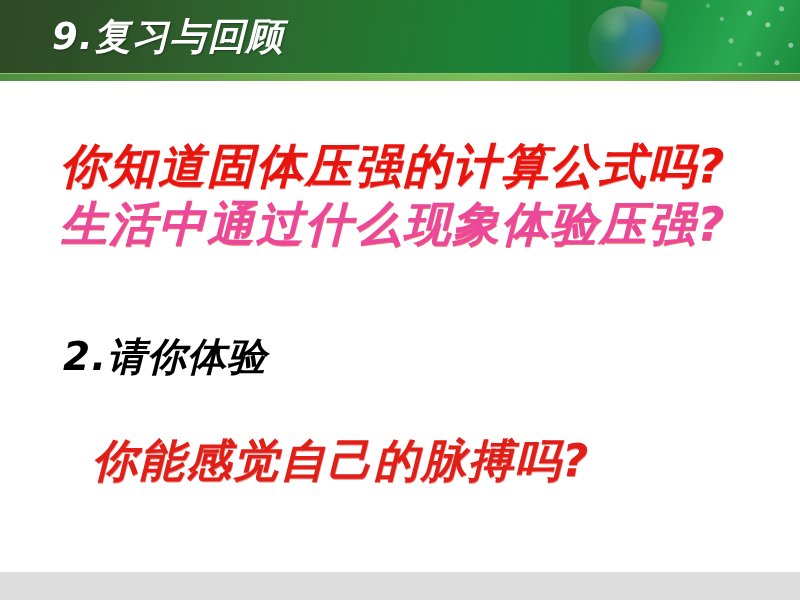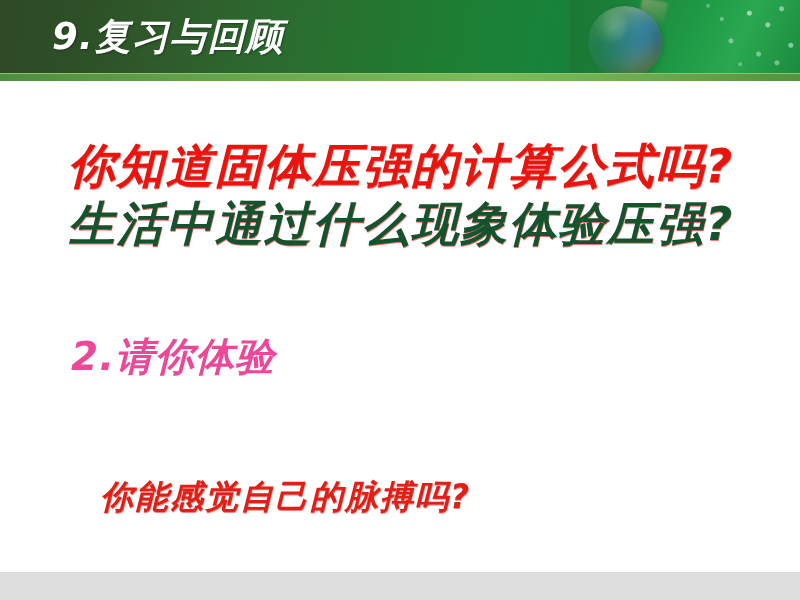--- a/index.html
+++ b/index.html
@@ -154,21 +154,21 @@
     font-weight: 700;
     font-style: italic;
     letter-spacing: 1px;
     white-space: nowrap;
     text-shadow: 1px 1px 2px rgba(0,0,0,0.35);
   }
 
   
   .body-area {
     position: absolute;
-    left: 8px;
+    left: 0;
     top: 80px;
     width: 640px;
     height: 492px;
     padding-left: 36px;
   }
 
   .line {
     position: absolute;
     white-space: nowrap;
     font-family: "DejaVu Sans", "Liberation Sans", sans-serif;
@@ -181,41 +181,40 @@
     top: 55px;
     font-size: 47px;
     color: #e8140e;
     letter-spacing: 2px;
     text-shadow: 0.5px 0.5px 0 rgba(232,20,14,0.6);
   }
   .q-line-2 {
     left: 60px;
     top: 113px;
     font-size: 47px;
-    color: #14532d;
+    color: #ec4899;
     letter-spacing: 2px;
     text-shadow: 0.5px 0.5px 0 rgba(232,20,14,0.6);
   }
 
   .section-2 {
     left: 63px;
     top: 250px;
     font-size: 39px;
-    color: #ec4899;
+    color: #000000;
     letter-spacing: 1px;
   }
 
   .q-line-3 {
     left: 92px;
     top: 351px;
-    font-size: 33px;
+    font-size: 45px;
     color: #e02018;
     letter-spacing: 2px;
     text-shadow: 0.5px 0.5px 0 rgba(224,32,24,0.55);
-    margin-top: 44px;
   }
 
   
   .footer-bar {
     position: absolute;
     left: 0;
     top: 572px;
     width: 800px;
     height: 28px;
     background: #dddddd;

